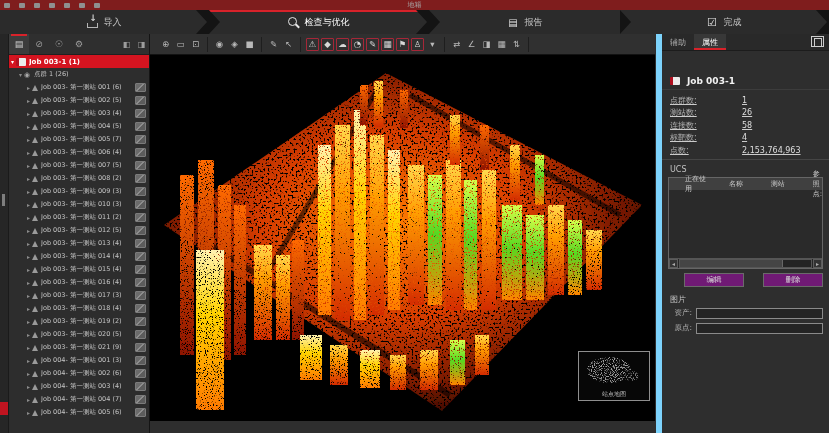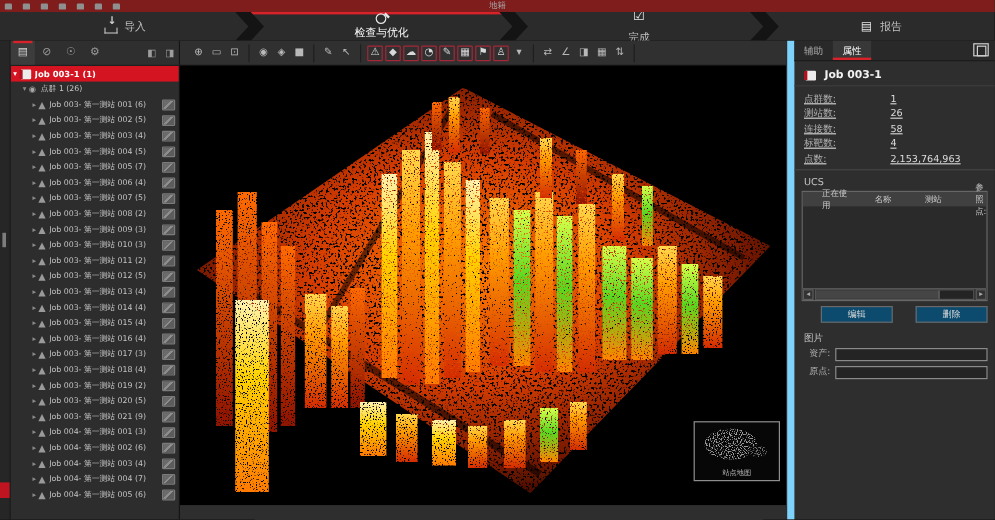--- a/index.html
+++ b/index.html
@@ -11,21 +11,21 @@
   #titlebar{top:0;left:0;width:829px;height:10px;background:#7f1d1d;display:flex;align-items:center;}
   #titlebar .tbicons{display:flex;gap:9px;padding-left:4px;}
   .tbicon{width:6px;height:5px;background:#8f8f8f;border-radius:1px;display:inline-block;}
   #win-title{position:absolute;left:50%;transform:translateX(-50%);font-size:7px;color:#a8a8a8;line-height:10px;}
 
   
   #workflow{top:10px;left:0;width:829px;height:24px;background:#141414;display:flex;}
   .wstep{height:24px;background:#2b2b2b;display:flex;align-items:center;justify-content:center;gap:5px;
          font-size:9px;color:#c3c3c3;position:relative;margin-right:2px;}
   .wstep.first{clip-path:polygon(0 0,calc(100% - 11px) 0,100% 50%,calc(100% - 11px) 100%,0 100%);}
-  .wstep.mid{clip-path:polygon(0 0,calc(100% - 11px) 0,100% 50%,calc(100% - 11px) 100%,0 100%,11px 50%);flex-direction:column;}
+  .wstep.mid{clip-path:polygon(0 0,calc(100% - 11px) 0,100% 50%,calc(100% - 11px) 100%,0 100%,11px 50%);}
   .wstep.last{clip-path:polygon(0 0,100% 0,100% 100%,0 100%,11px 50%);margin-right:0;}
   .wstep.active{color:#fff;}
   .wstep.active::before{content:"";position:absolute;top:0;left:0;right:0;height:2px;background:#d8222a;}
   .wicon{display:inline-flex;align-items:center;justify-content:center;width:13px;height:13px;font-size:10px;color:#d8d8d8;}
   .wicon-import{position:relative;}
   .wicon-import::before{content:"↓";position:absolute;top:-3px;left:4px;font-size:9px;color:#d0d0d0;font-weight:bold;}
   .wicon-import::after{content:"";position:absolute;bottom:1px;left:1px;right:1px;height:4px;
         border:1px solid #b5b5b5;border-top:none;}
   .wicon-inspect{position:relative;}
   .wicon-inspect::before{content:"";position:absolute;top:1px;left:1px;width:7px;height:7px;border:1.6px solid #e6e6e6;border-radius:50%;}
@@ -78,42 +78,42 @@
 
   
   #rightpanel{top:34px;left:656px;width:173px;bottom:0;background:#2e2e2e;border-left:6px solid #7dd3fc;
               font-size:8px;box-sizing:border-box;}
   #rp-tabs{height:16px;display:flex;align-items:stretch;background:#292929;border-bottom:1px solid #1c1c1c;position:relative;}
   .rptab{padding:0 8px;display:flex;align-items:center;font-size:8px;color:#b0b0b0;position:relative;}
   .rptab.active{background:#383838;color:#fff;}
   .rptab.active::after{content:"";position:absolute;left:0;right:0;bottom:0;height:2px;background:#d8222a;}
   #rp-layout-icon{position:absolute;right:5px;top:2px;width:13px;height:11px;border:1px solid #cfcfcf;box-sizing:border-box;}
   #rp-layout-icon::before{content:"";position:absolute;right:1px;top:1px;width:6px;height:7px;border:1px solid #cfcfcf;}
-  #rp-job{height:17px;display:flex;align-items:center;padding-left:8px;gap:4px;border-bottom:1px solid #3c3c3c;margin-top:3px;}
+  #rp-job{height:17px;display:flex;align-items:center;padding-left:8px;gap:4px;border-bottom:1px solid #3c3c3c;margin-top:21px;}
   #rp-job .jtitle{font-size:9px;font-weight:bold;color:#f2f2f2;}
   #rp-props{padding:4px 8px 2px 8px;border-bottom:1px solid #454545;}
   .prow{height:12.5px;display:flex;align-items:center;text-decoration:underline;}
   .plabel{width:72px;color:#b2b2b2;}
   .pvalue{color:#dedede;}
   #ucs-title{padding:5px 8px 3px 8px;color:#c2c2c2;}
   #ucs-box{margin:0 6px;border:1px solid #666;background:#2a2a2a;}
   #ucs-cols{display:flex;background:#404040;height:12px;align-items:center;font-size:7px;color:#cccccc;}
   #ucs-cols span{padding-left:16px;box-sizing:border-box;}
   #ucs-cols span:nth-child(1){width:44px;}
   #ucs-cols span:nth-child(2){width:42px;}
   #ucs-cols span:nth-child(3){width:42px;}
   #ucs-cols span:nth-child(4){flex:1;}
   #ucs-body{height:68px;}
   #ucs-scroll{display:flex;align-items:center;height:9px;border-top:1px solid #555;background:#262626;}
   .sbtn{width:9px;height:9px;display:flex;align-items:center;justify-content:center;font-size:6px;
         color:#aaa;border:1px solid #5c5c5c;box-sizing:border-box;background:#333;}
   #ucs-track{flex:1;height:7px;margin:0 1px;border:1px solid #555;position:relative;background:#242424;}
   #ucs-thumb{position:absolute;left:0;top:0;bottom:0;width:78%;background:#454545;border-right:1px solid #666;}
   #ucs-buttons{display:flex;gap:3px;margin:4px 6px 0 6px;}
-  .ucsbtn{flex:1;height:12px;background:#0c4a6e;border:1px solid #6a6a6a;color:#dcdcdc;font-size:7.5px;
+  .ucsbtn{flex:1;height:12px;background:#701a75;border:1px solid #6a6a6a;color:#dcdcdc;font-size:7.5px;
           display:flex;align-items:center;justify-content:center;margin-left:16px;}
   #img-title{padding:7px 8px 3px 8px;color:#c2c2c2;}
   .frow{display:flex;align-items:center;margin:0 6px 4px 6px;gap:4px;}
   .flabel{width:24px;text-align:right;color:#b2b2b2;font-size:7.5px;flex:none;}
   .finput{flex:1;height:9px;background:#242424;border:1px solid #8a8a8a;color:#ddd;font-size:7px;padding:0 2px;}
 </style>
 </head>
 <body>
 
 <div id="titlebar" class="abs">
@@ -131,27 +131,27 @@
 
 <div id="workflow" class="abs">
   <div class="wstep first" style="width:207px;">
     <span class="wicon wicon-import"></span>
     <span>导入</span>
   </div>
   <div class="wstep mid active" style="width:218px;">
     <span class="wicon wicon-inspect"></span>
     <span>检查与优化</span>
   </div>
+  <div class="wstep last" style="flex:1;">
+    <span class="wicon wicon-report"></span>
+    <span>报告</span>
+  </div>
   <div class="wstep mid" style="width:207px;">
     <span class="wicon wicon-complete"></span>
     <span>完成</span>
-  </div>
-  <div class="wstep last" style="flex:1;">
-    <span class="wicon wicon-report"></span>
-    <span>报告</span>
   </div>
 </div>
 
 <div id="leftstrip" class="abs">
   <div class="handle"></div>
   <div class="redsq"></div>
 </div>
 
 <div id="leftpanel" class="abs">
   <div id="lp-header">

